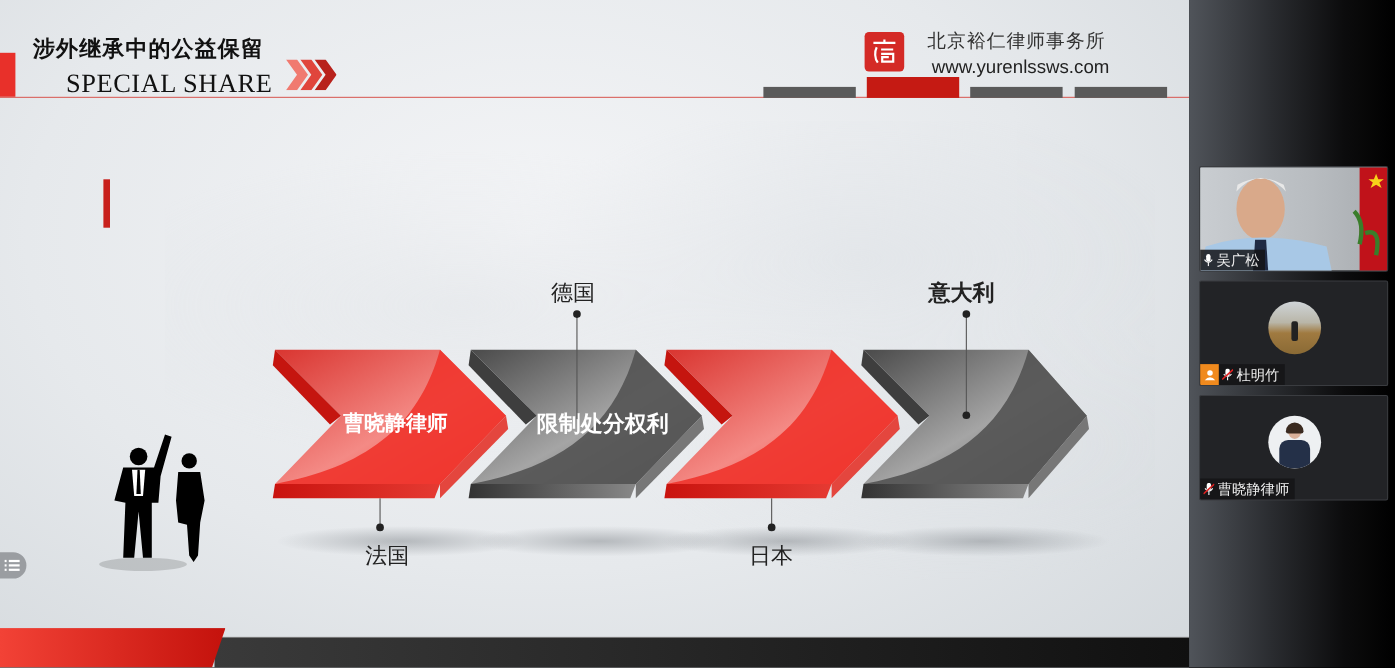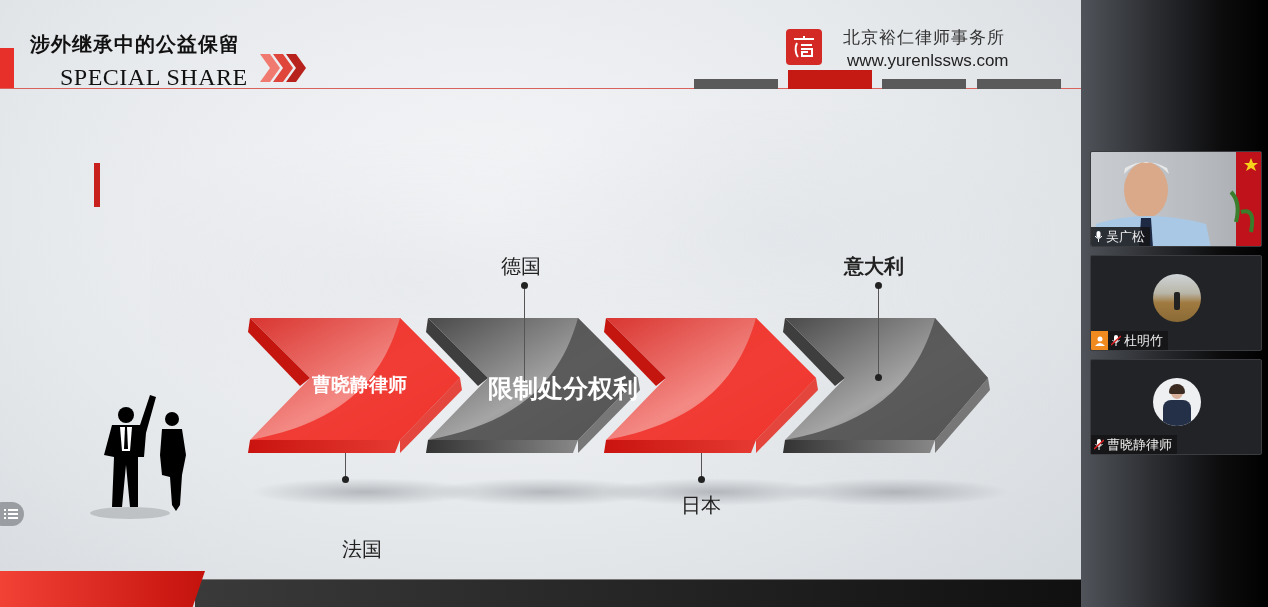--- a/index.html
+++ b/index.html
@@ -122,34 +122,34 @@
     <g>
       <polygon points="545,18 695,18 748,78 695,140 545,140 605,78" fill="url(#gTop)"></polygon>
       <path d="M545,140 C625,125 675,90 695,18 L748,78 L695,140 Z" fill="#555" opacity="0.92"></path>
       <polygon points="545,140 695,140 690,153 543,153" fill="url(#gSide)"></polygon>
       <polygon points="695,140 748,78 750,90 695,153" fill="#777"></polygon>
       <polygon points="545,18 605,78 595,86 543,32" fill="#3e3e3e"></polygon>
     </g>
   </svg>
 
   <div class="label" style="left:312px;top:372px;color:#fff;font-size:19px;font-weight:bold;">曹晓静律师</div>
-  <div class="label" style="left:488px;top:372px;color:#fff;font-size:25px;font-weight:bold;">限制处分权利</div>
+  <div class="label" style="left:488px;top:372px;color:#fff;font-size:20px;font-weight:bold;">限制处分权利</div>
 
   <div class="pin-line" style="left:524px;top:286px;height:95px;"></div>
   <div class="pin-dot" style="left:521px;top:282px;"></div>
   <div class="label" style="left:501px;top:253px;">德国</div>
 
   <div class="pin-line" style="left:878px;top:286px;height:92px;"></div>
   <div class="pin-dot" style="left:875px;top:282px;"></div>
   <div class="pin-dot" style="left:875px;top:374px;"></div>
   <div class="label" style="left:844px;top:253px;font-weight:bold;">意大利</div>
 
   <div class="pin-line" style="left:345px;top:453px;height:25px;"></div>
   <div class="pin-dot" style="left:342px;top:476px;"></div>
-  <div class="label" style="left:342px;top:492px;margin-top:44px;">法国</div>
+  <div class="label" style="left:332px;top:492px;">法国</div>
 
   <div class="pin-line" style="left:701px;top:453px;height:25px;"></div>
   <div class="pin-dot" style="left:698px;top:476px;"></div>
   <div class="label" style="left:681px;top:492px;">日本</div>
 
   <svg class="people" viewBox="0 0 110 135">
     <ellipse cx="40" cy="128" rx="40" ry="6" fill="rgba(0,0,0,0.15)"></ellipse>
     <circle cx="36" cy="30" r="8" fill="#000"></circle>
     <path d="M22 40 L50 40 L60 10 L66 12 L56 48 L54 72 L48 72 L48 122 L40 122 L36 80 L32 122 L22 122 L24 72 L14 70 Z" fill="#000"></path>
     <path d="M30 42 L42 42 L40 66 L32 66 Z" fill="#fff"></path>

